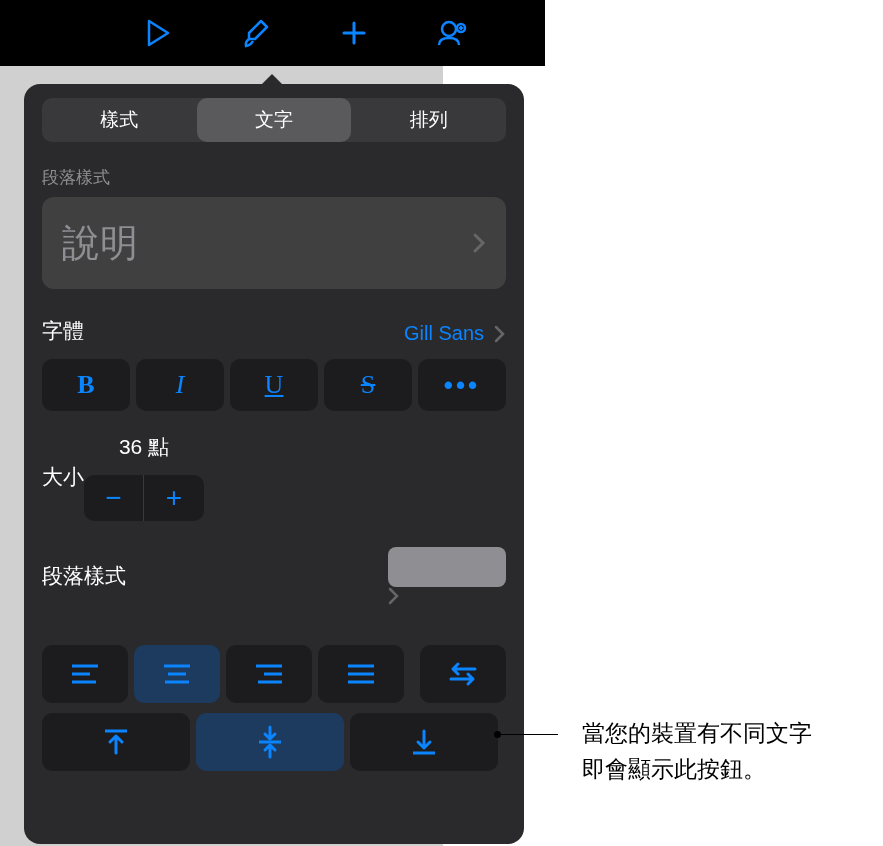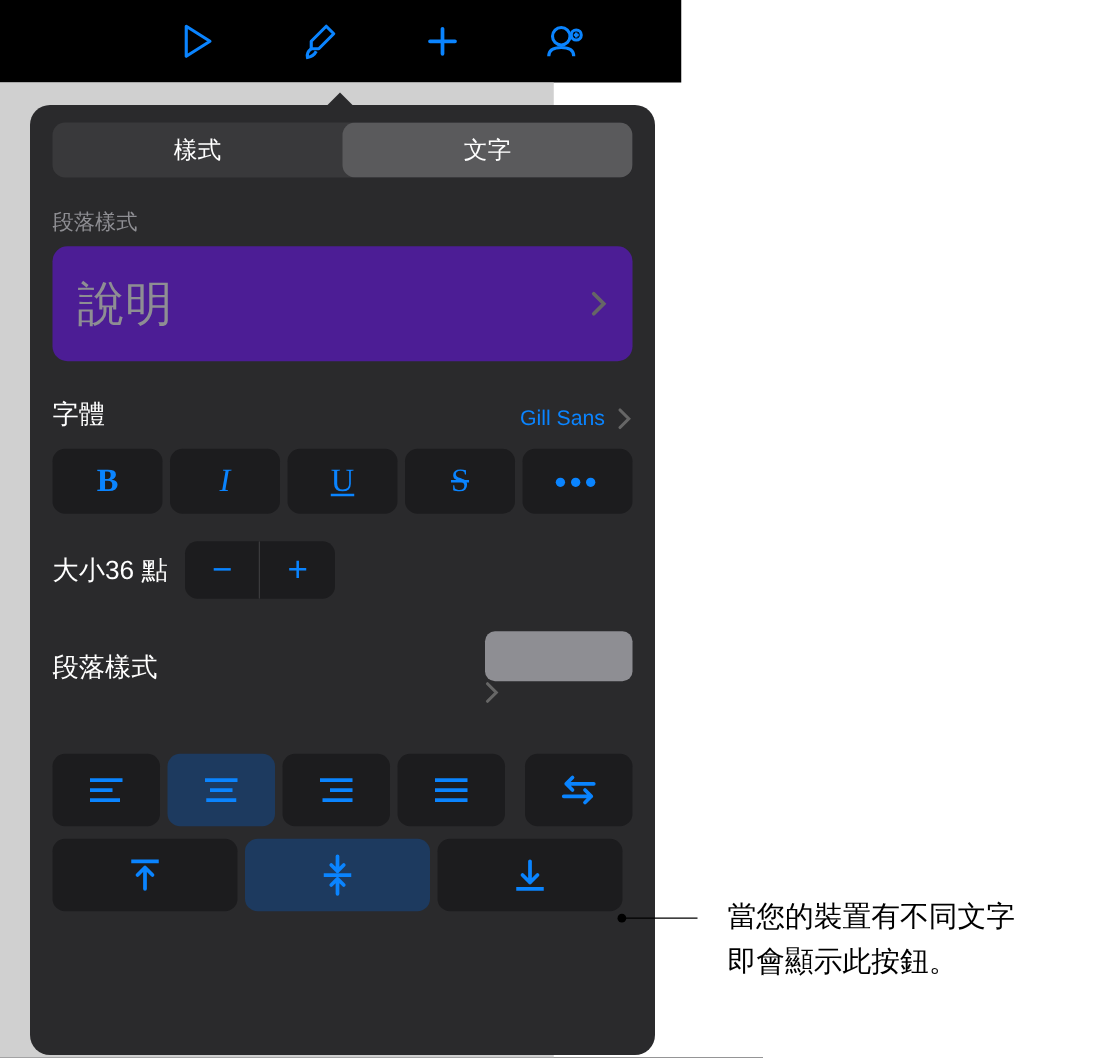--- a/index.html
+++ b/index.html
@@ -74,21 +74,21 @@
     cursor: pointer;
   }
   .seg-item.active { background: #5a5a5c; border-radius: 10px; }
   .section-label {
     color: #8e8e93;
     font-size: 17px;
     margin-top: 24px;
     margin-bottom: 8px;
   }
   .style-row {
-    background: #4c1d95;
+    background: #404040;
     border-radius: 12px;
     height: 92px;
     display: flex;
     align-items: center;
     justify-content: space-between;
     padding: 0 20px;
   }
   .style-row .title {
     font-size: 38px;
     color: #8e8e93;
@@ -100,21 +100,21 @@
     align-items: flex-end;
     justify-content: space-between;
     margin-top: 28px;
     font-size: 21px;
   }
   .row .right {
     display: flex;
     align-items: center;
     gap: 10px;
   }
-  .font-name { color: #0a84ff; font-size: 17px; }
+  .font-name { color: #0a84ff; font-size: 20px; }
   .fmt-row {
     display: flex;
     gap: 6px;
     margin-top: 14px;
   }
   .fmt-btn {
     flex: 1;
     height: 52px;
     background: #1c1c1e;
     border-radius: 10px;
@@ -129,20 +129,21 @@
   .size-row {
     display: flex;
     align-items: center;
     margin-top: 22px;
     font-size: 21px;
   }
   .size-ctrl {
     display: flex;
     align-items: center;
     gap: 14px;
+    flex-direction: column;
   }
   .size-val { color: #fff; font-size: 21px; }
   .stepper {
     display: flex;
     background: #1c1c1e;
     border-radius: 10px;
     overflow: hidden;
   }
   .stepper .sb {
     width: 60px;
@@ -244,20 +245,21 @@
       </svg>
   </div>
 </div>
 
 <div class="panel-wrap">
   <div class="panel">
 
     <div class="seg">
       <div class="seg-item">樣式</div>
       <div class="seg-item active">文字</div>
+      <div class="seg-item">排列</div>
     </div>
 
     <div class="section-label">段落樣式</div>
     <div class="style-row">
       <div class="title">說明</div>
       <div class="chev">
         <svg width="14" height="22" viewBox="0 0 14 22">
             <path d="M3 3 L11 11 L3 19" fill="none" stroke="#666" stroke-width="3" stroke-linecap="round"></path>
           </svg>
       </div>

